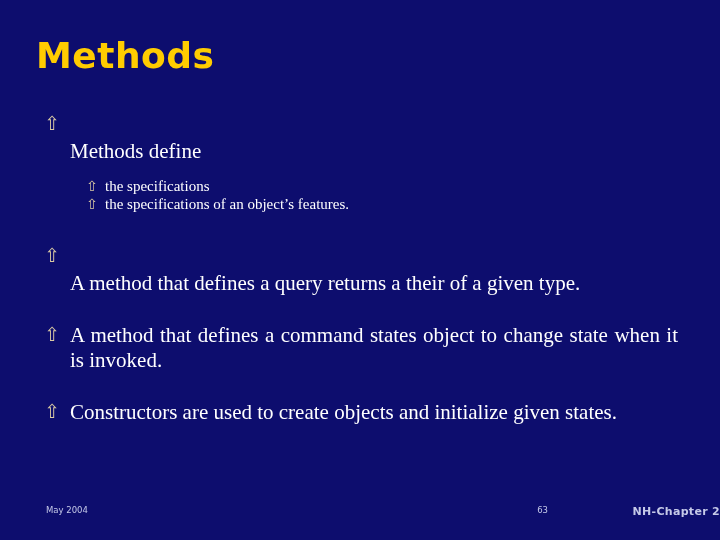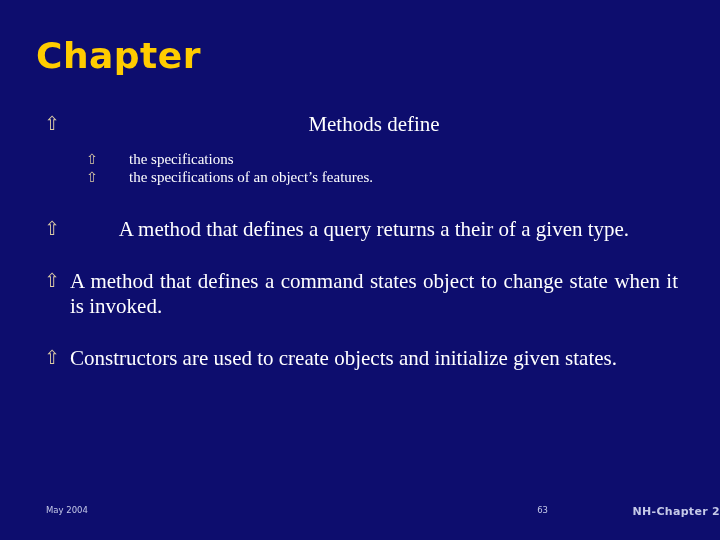--- a/index.html
+++ b/index.html
@@ -64,21 +64,22 @@
     text-align: left;
     font-family: "DejaVu Sans", sans-serif;
   }
   .lvl1 .text {
     flex: 1 1 auto;
     text-align: justify;
     text-justify: inter-word;
     font-family: "Liberation Serif", serif;
   }
   .lvl1 .text.nojust {
-    text-align: center;
+    text-align: left;
+    margin-top: 27px;
   }
 
   
   .lvl2-group {
     margin-top: 12px;
     margin-left: 42px;
   }
   .lvl2 {
     font-size: 15px;
     line-height: 1.25;
@@ -88,21 +89,20 @@
     width: 19px;
     color: #d9c9a3;
     font-size: 14px;
     line-height: 1.3;
     font-family: "DejaVu Sans", sans-serif;
   }
   .lvl2 .text {
     flex: 1 1 auto;
     text-align: left;
     font-family: "Liberation Serif", serif;
-    margin-left: 24px;
   }
 
   .spacer-lg { height: 30px; }
   .spacer-md { height: 26px; }
 
   
   .footer {
     position: absolute;
     left: 0;
     top: 502px;
@@ -134,21 +134,21 @@
     top: 3px;
     white-space: nowrap;
     margin-left: 40px;
   }
 </style>
 </head>
 <body>
 
 <div class="slide">
 
-  <div class="title">Chapter</div>
+  <div class="title">Methods</div>
 
   <div class="body">
 
     <div class="bullet-row lvl1">
       <span class="marker">⇧</span>
       <span class="text nojust">Methods define</span>
     </div>
 
     <div class="lvl2-group">
       <div class="bullet-row lvl2">

